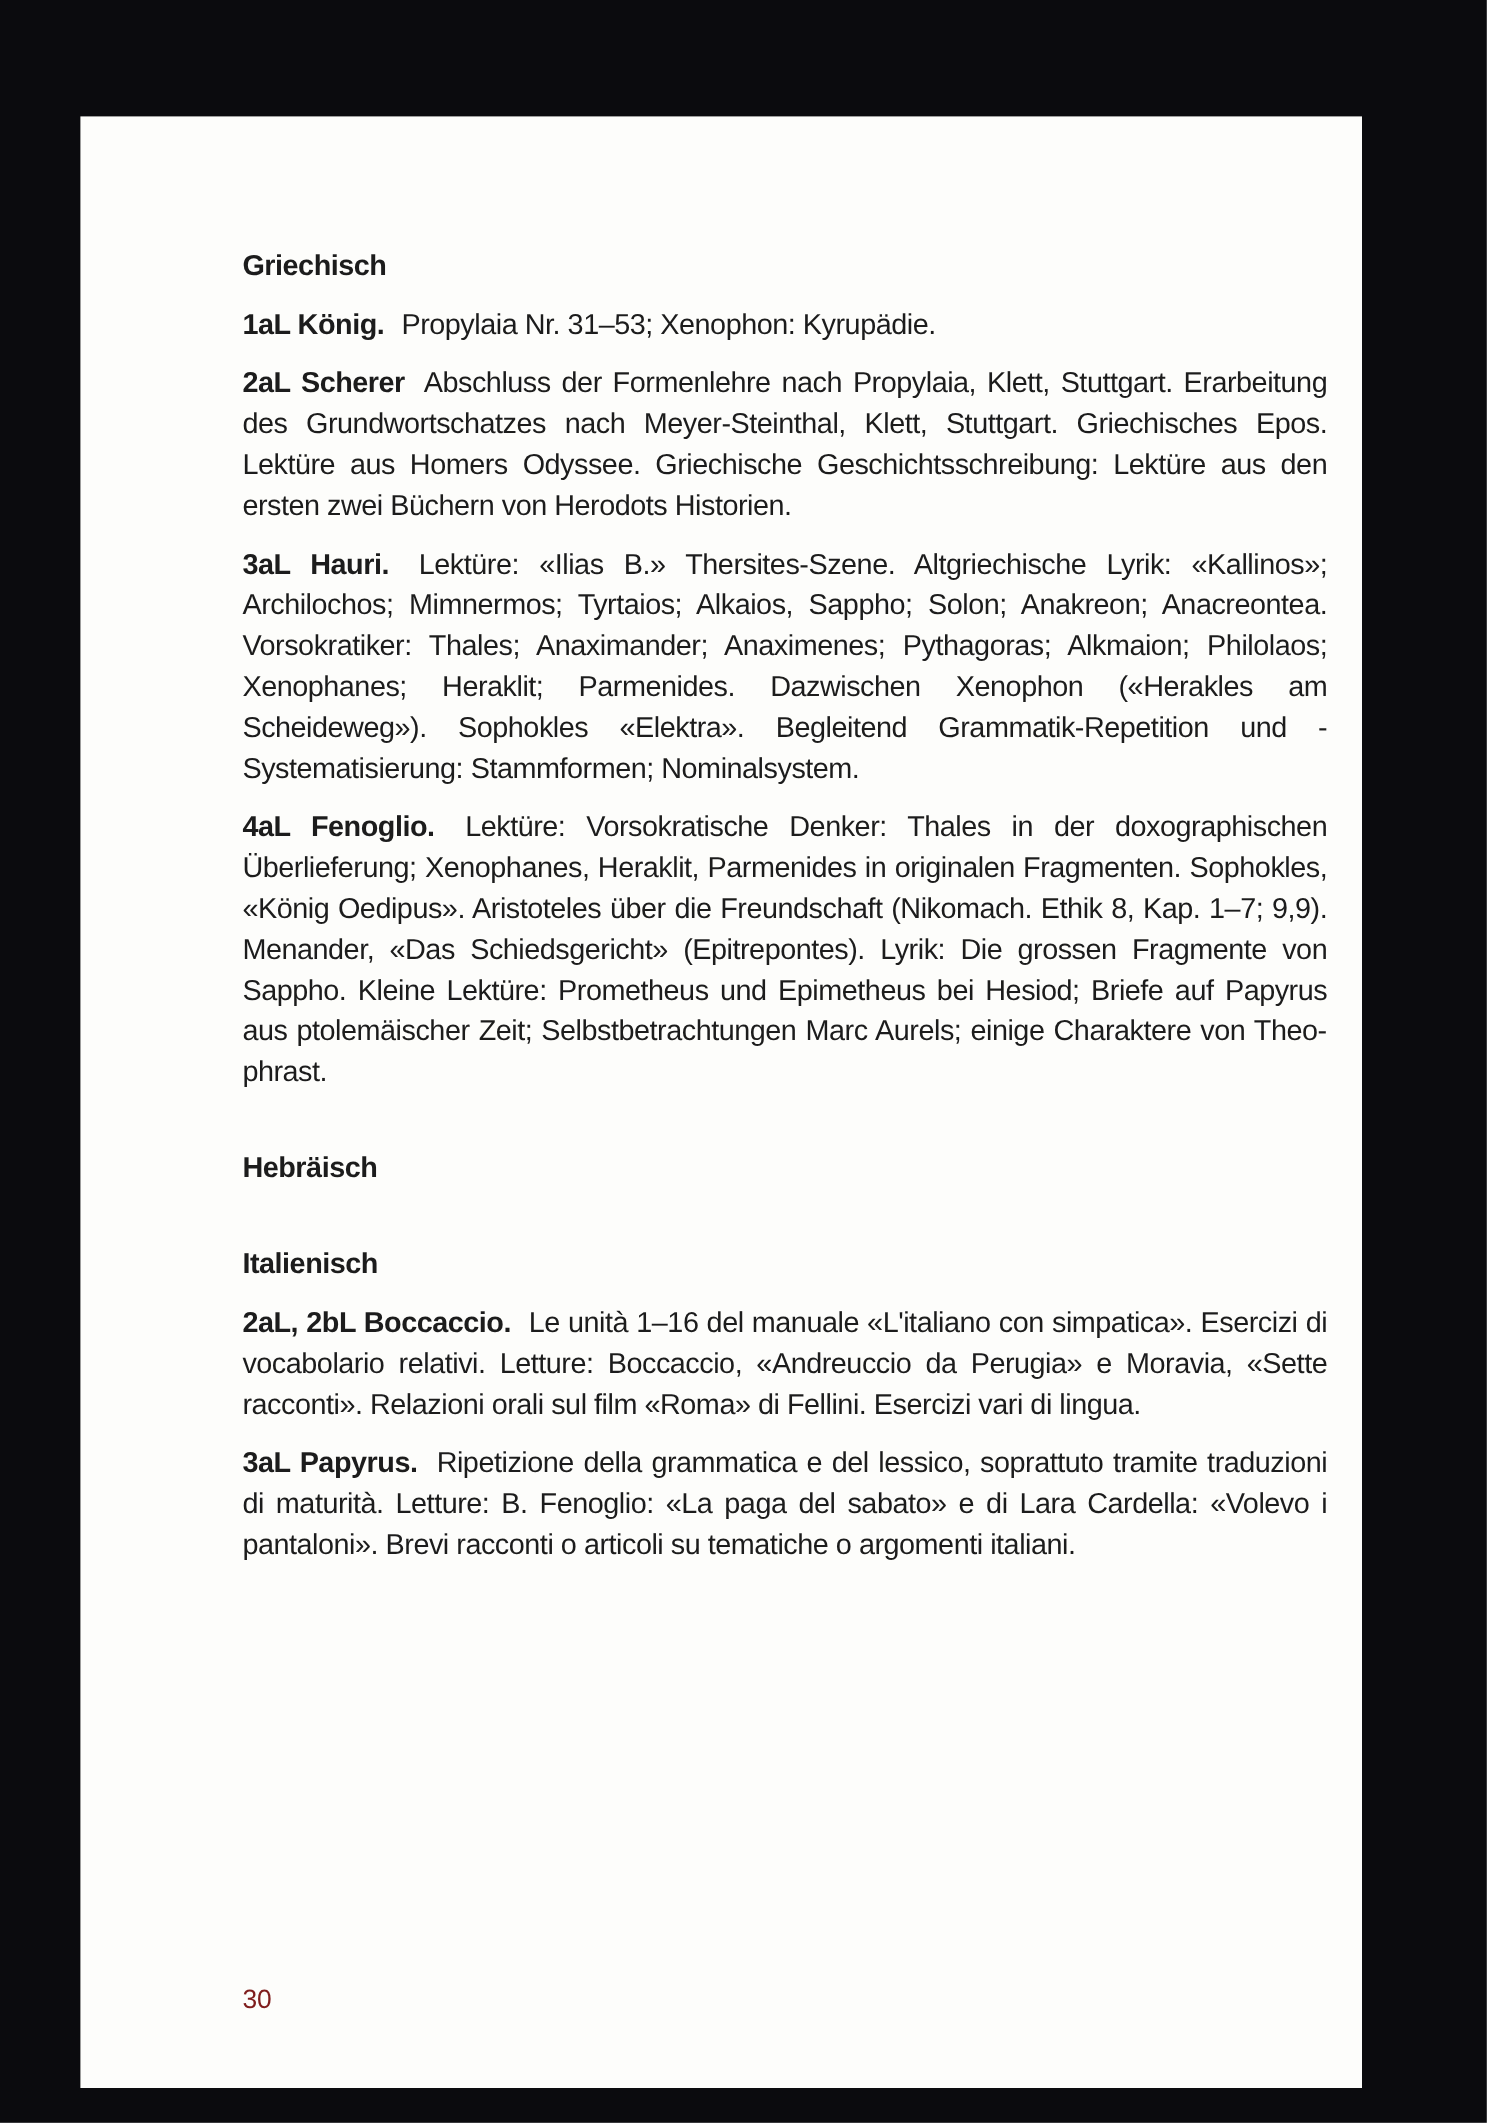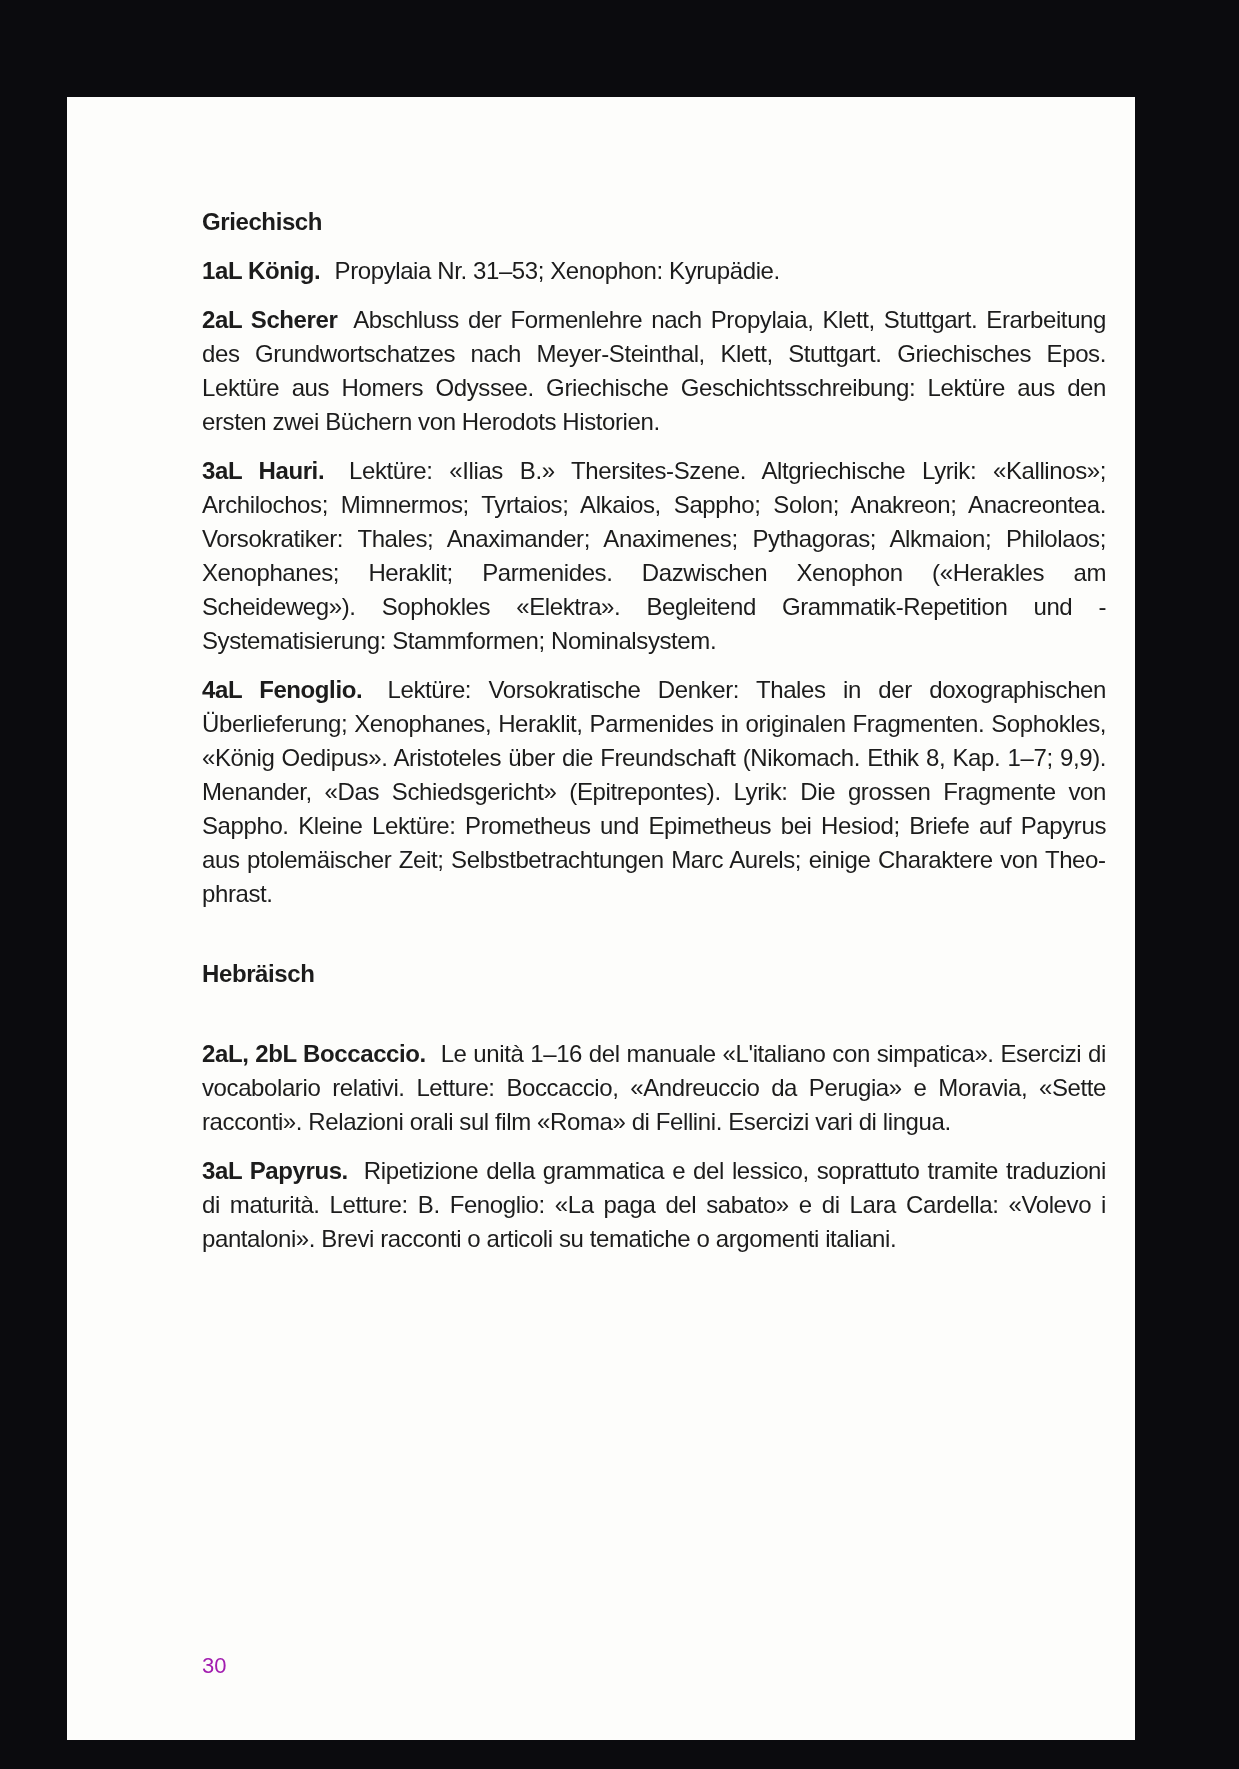--- a/index.html
+++ b/index.html
@@ -48,21 +48,21 @@
     .entry .who {
       font-weight: bold;
       margin-right: 8px;
     }
     .page-number {
       position: absolute;
       left: 135px;
       top: 1556px;
       font-family: "Liberation Sans", sans-serif;
       font-size: 22px;
-      color: #a21caf;
+      color: #7f1d1d;
     }
   </style>
 </head>
 <body>
 
 <div class="page">
   <div class="content">
 
     <div class="section">
       <div class="section-title">Griechisch</div>
@@ -82,20 +82,21 @@
         <span class="who">4aL Fenoglio.</span>
         <span>Lektüre: Vorsokratische Denker: Thales in der doxo­graphischen Überlieferung; Xenophanes, Heraklit, Parmenides in originalen Fragmenten. Sophokles, «König Oedipus». Aristoteles über die Freundschaft (Nikomach. Ethik 8, Kap. 1–7; 9,9). Menander, «Das Schiedsgericht» (Epi­trepontes). Lyrik: Die grossen Fragmente von Sappho. Kleine Lektüre: Prometheus und Epimetheus bei Hesiod; Briefe auf Papyrus aus ptolemäi­scher Zeit; Selbstbetrachtungen Marc Aurels; einige Charaktere von Theo­phrast.</span>
       </p>
     </div>
 
     <div class="section">
       <div class="section-title">Hebräisch</div>
     </div>
 
     <div class="section">
+      <div class="section-title">Italienisch</div>
       <p class="entry">
         <span class="who">2aL, 2bL Boccaccio.</span>
         <span>Le unità 1–16 del manuale «L'italiano con simpatica». Esercizi di vocabolario relativi. Letture: Boccaccio, «Andreuccio da Perugia» e Moravia, «Sette racconti». Relazioni orali sul film «Roma» di Fellini. Eser­cizi vari di lingua.</span>
       </p>
       <p class="entry">
         <span class="who">3aL  Papyrus.</span>
         <span>Ripetizione della grammatica e del lessico, soprattuto tramite traduzioni di maturità. Letture: B. Fenoglio: «La paga del sabato» e di Lara Cardella: «Volevo i pantaloni». Brevi racconti o articoli su tematiche o argo­menti italiani.</span>
       </p>
     </div>
 

